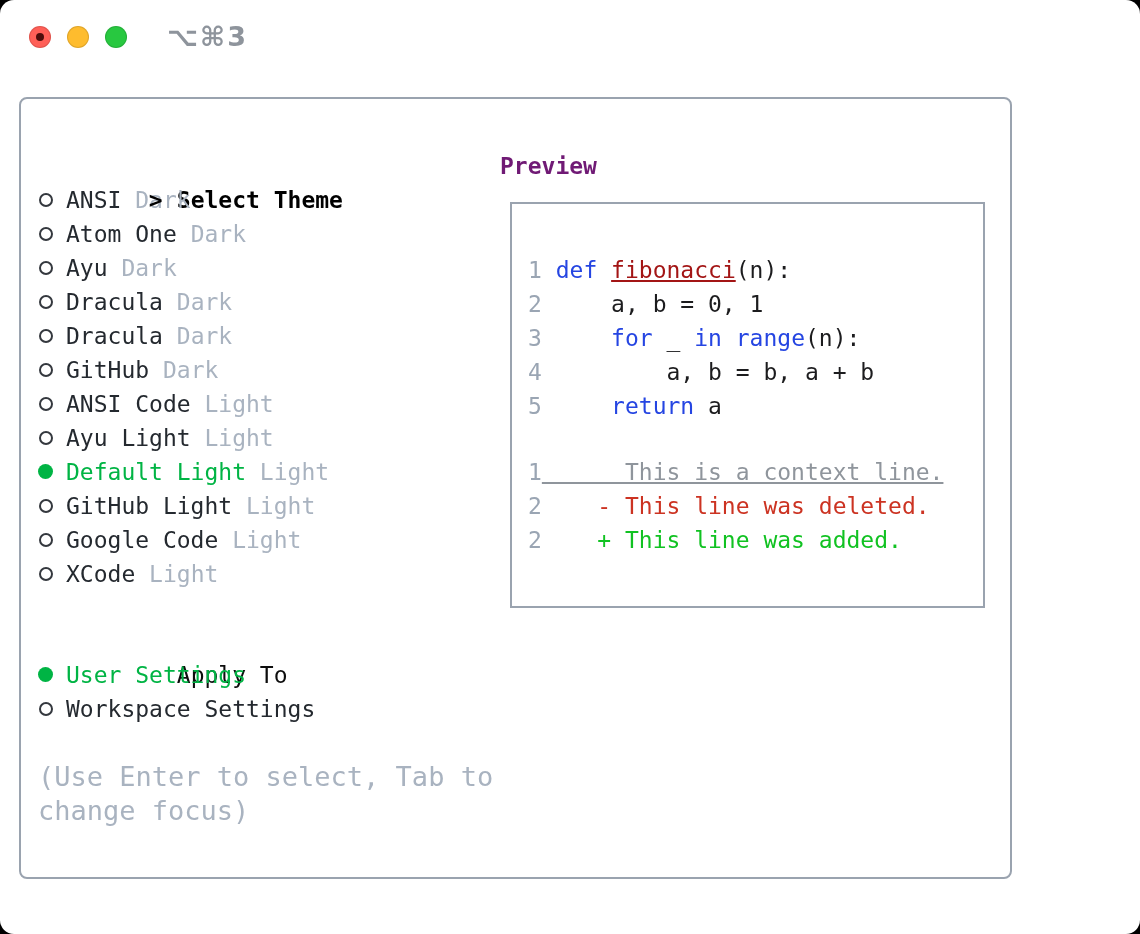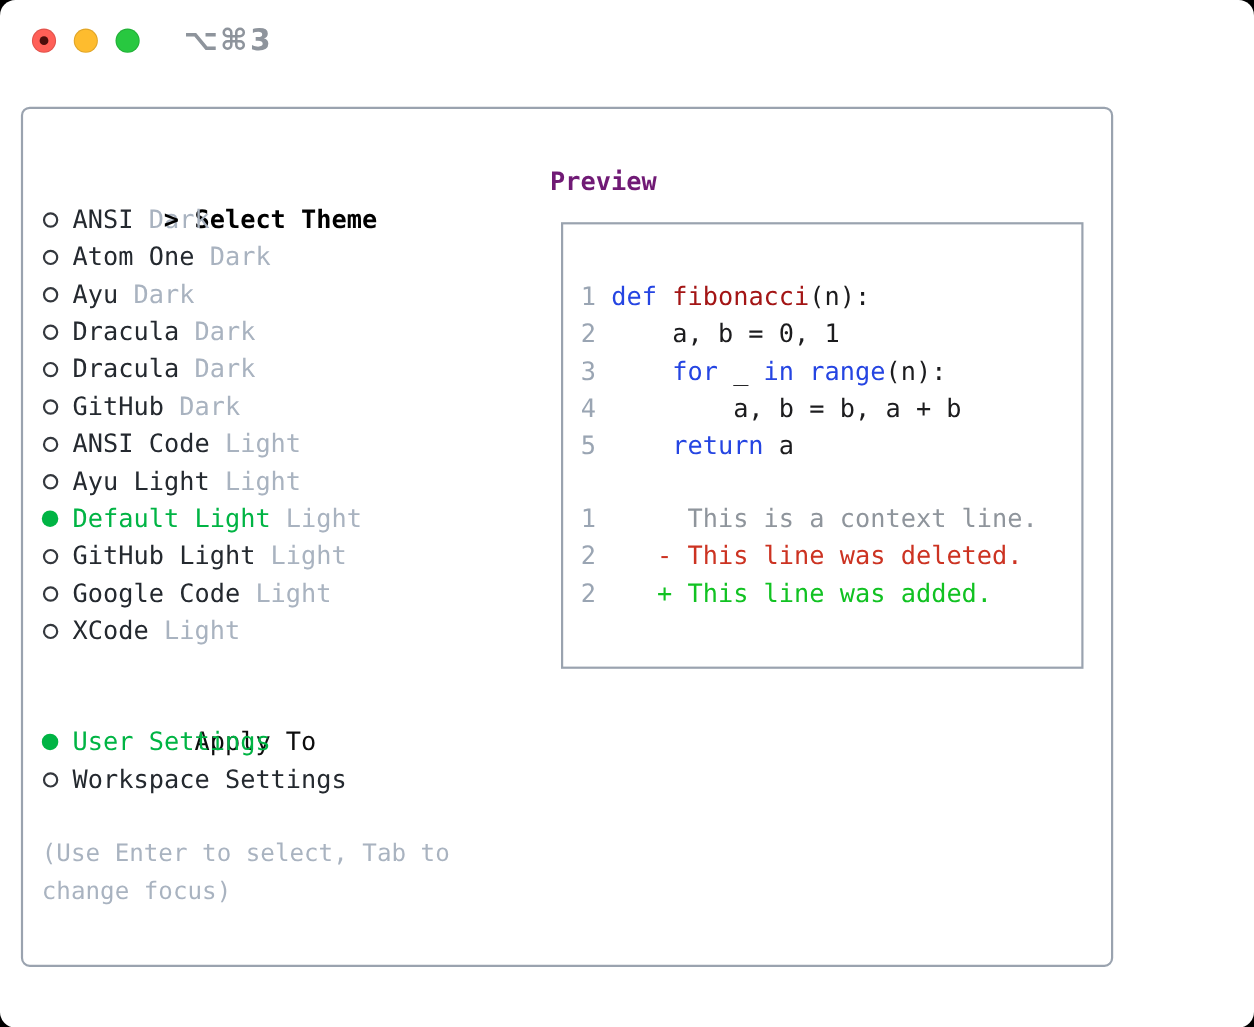--- a/index.html
+++ b/index.html
@@ -30,35 +30,35 @@
   .circle{position:absolute;left:1px;top:10px;width:10px;height:10px;border:2px solid #34383e;border-radius:50%;background:#fff;}
   .circle.sel{left:0;top:9px;width:15px;height:15px;border:none;background:var(--accent-green,#00b444);}
   .hdr-label{font-weight:bold;color:#000;}
   .name{color:var(--text-dark,#24292f);}
   .name.sel{color:var(--accent-green,#00b444);}
   .variant{color:var(--muted-gray,#a9b3c0);}
   .apply-title{color:#0d0d0d;}
   #theme-list{position:absolute;left:17px;top:50px;}
   #apply-list{position:absolute;left:17px;top:525px;}
   #hint{position:absolute;left:17px;top:661px;}
-  #hint .hint-line{height:34px;line-height:34px;font-size:22px;white-space:pre;color:var(--muted-gray,#a9b3c0);}
+  #hint .hint-line{height:34px;line-height:34px;font-size:27px;white-space:pre;color:var(--muted-gray,#a9b3c0);}
   
   .preview-label{position:absolute;left:479px;top:50px;height:34px;line-height:34px;font-size:23px;font-weight:bold;color:#701a75;}
   .preview-box{
     position:absolute;left:489px;top:103px;width:475px;height:406px;box-sizing:border-box;
     border:2px solid var(--border-gray,#9aa3af);background:#fff;overflow:hidden;
     padding:49px 0 0 16px;
   }
   .cline{height:34px;line-height:34px;font-size:23px;white-space:pre;}
   #diff-block{margin-top:32px;}
   .tok-ln{color:var(--line-number-gray,#9aa5b3);}
   .tok-kw{color:var(--keyword-blue,#2545e2);}
-  .tok-fn{color:var(--function-red,#a31515);}
+  .tok-fn{color:var(--function-red,#a31515);text-decoration:underline;}
   .tok-pl{color:#1c1c1e;}
-  .tok-ctx{color:var(--context-gray,#8f959c);}
+  .tok-ctx{color:var(--context-gray,#8f959c);text-decoration:underline;}
   .tok-del{color:var(--deleted-red,#cc3322);}
   .tok-add{color:var(--added-green,#11c222);}
 </style>
 </head>
 <body>
 
 <div class="screen">
 
   <div class="lights">
     <span class="light red">

